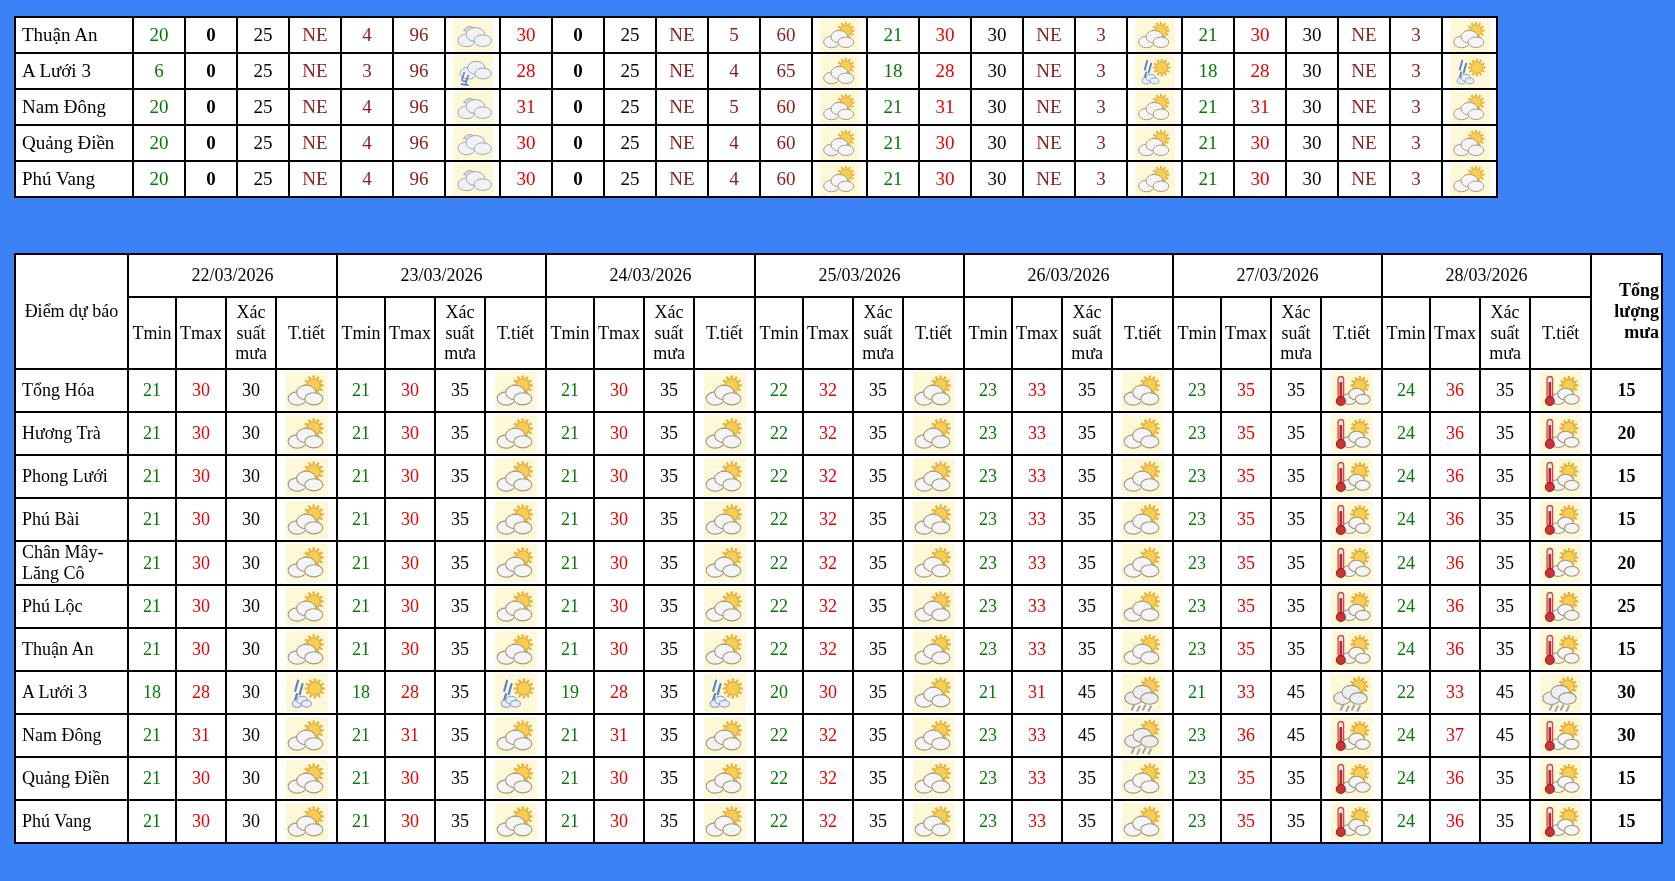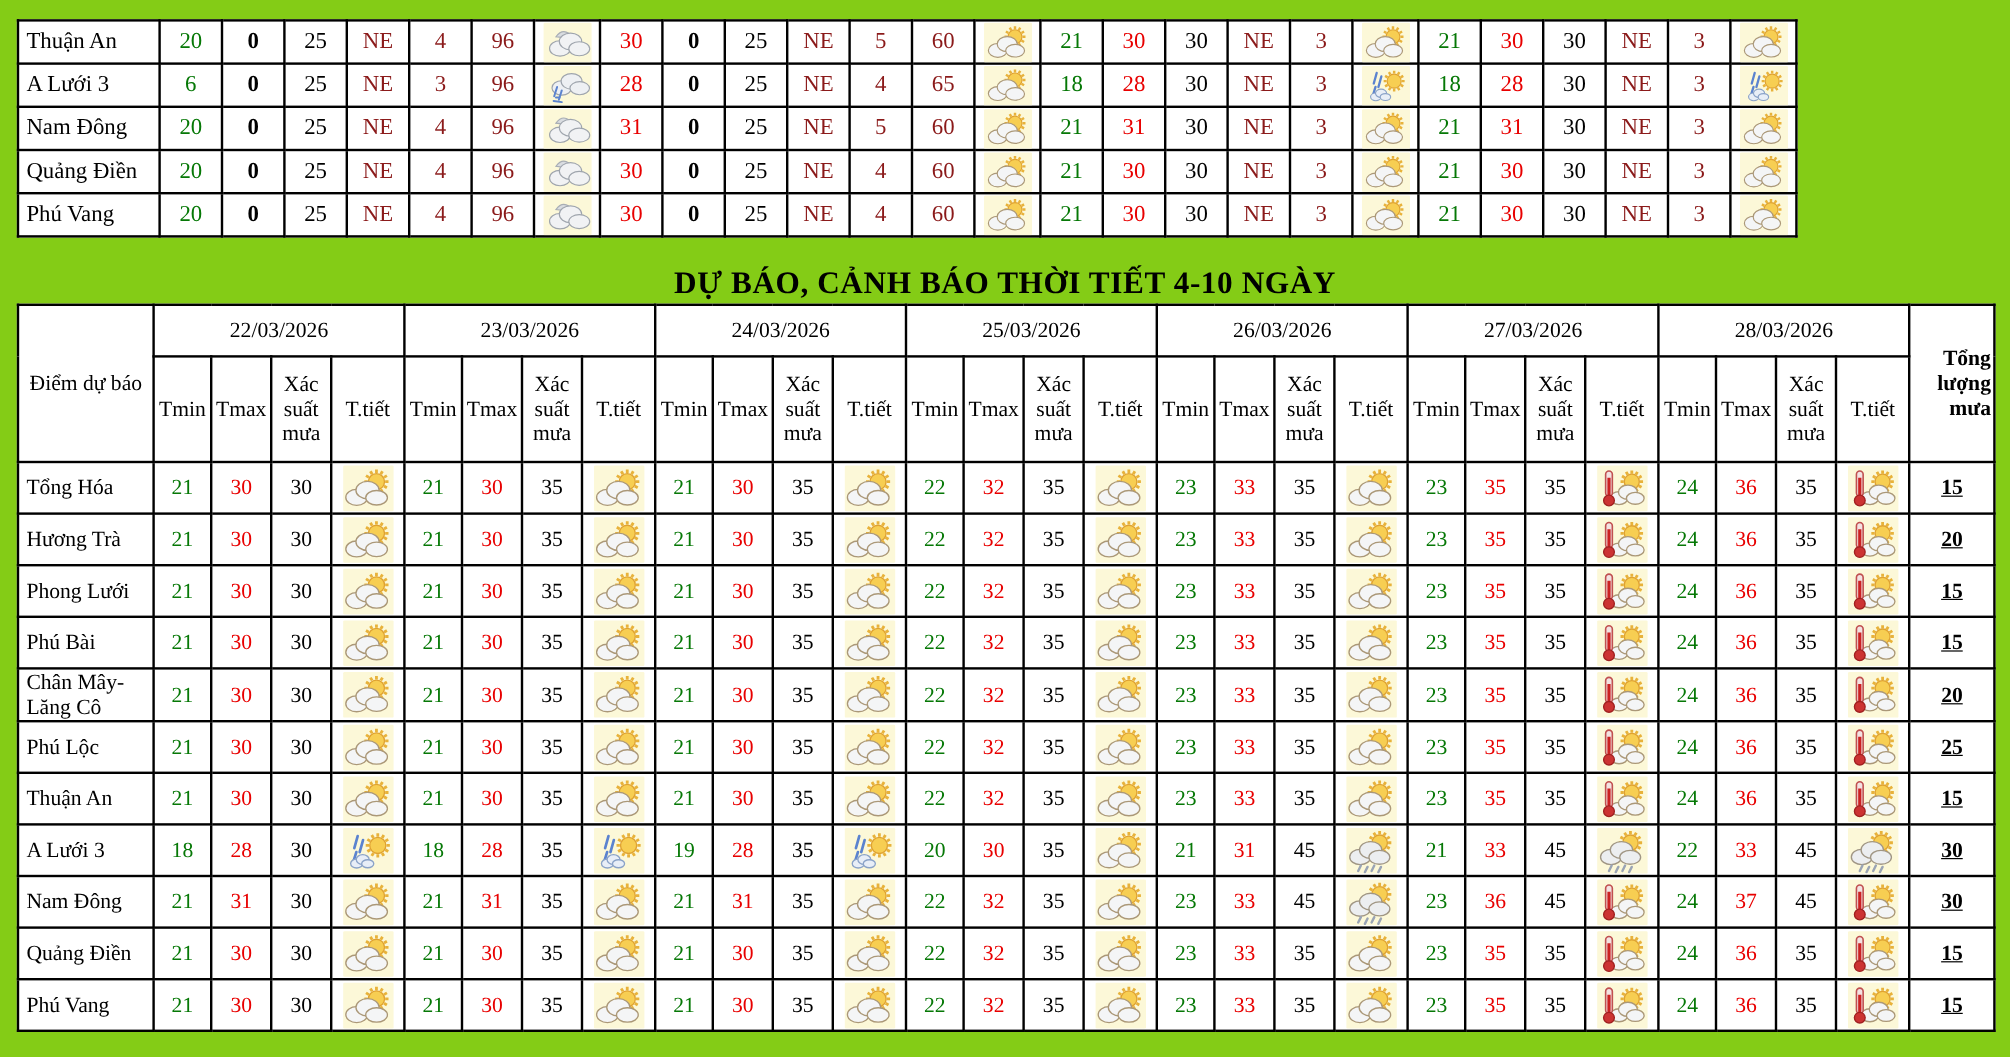--- a/index.html
+++ b/index.html
@@ -1,41 +1,41 @@
 <!DOCTYPE html>
 <html><head>
 <meta charset="utf-8">
 <style>
   *{box-sizing:border-box;}
   html,body{margin:0;padding:0;width:1675px;height:881px;background:#ffffff;overflow:hidden;}
   body{font-family:"Liberation Serif","DejaVu Serif",serif;color:#000;}
-  .page{position:relative;width:1675px;height:881px;background:#84cc16;}
+  .page{position:relative;width:1675px;height:881px;background:#3b82f6;}
 
   table{border-collapse:collapse;table-layout:fixed;background:#fff;}
   td,th{border:2px solid #000;text-align:center;vertical-align:middle;padding:0 2px;overflow:hidden;font-weight:400;}
 
   .top-table{position:absolute;left:14px;top:16px;width:1482px;}
   .top-table td{height:36px;font-size:19px;}
 
   .fc-title{position:absolute;left:0;top:221px;width:1675px;margin:0;text-align:center;
             font-size:26px;font-weight:700;letter-spacing:.5px;}
 
   .bottom-table{position:absolute;left:14px;top:253px;width:1647px;}
   .bottom-table th{font-size:18px;line-height:1.15;}
   .bottom-table td{height:43px;font-size:18px;}
   .hrow1 th{height:43px;}
-  .hrow2 th{height:88px;}
+  .hrow2 th{height:72px;}
 
   .name-cell{text-align:left;padding-left:6px;}
   .tmin{color:#067806;}
   .tmax{color:#e80000;}
   .wind{color:#8b1a1a;}
   .zero{font-weight:700;}
   .plain{color:#000;}
-  .total-cell{font-weight:700;text-decoration:underline;}
+  .total-cell{font-weight:700;}
   .total-head{font-weight:700;text-align:right;}
 
   .icon-cell{padding:0;}
   .tile{display:inline-block;vertical-align:middle;background:#fcf8d8;border-radius:1px;}
   .tile svg{display:block;width:100%;height:100%;}
   .tile-sm{width:40px;height:33px;}
   .tile-lg{width:42px;height:38px;}
 </style>
 </head>
 <body>
@@ -549,21 +549,20 @@
                 <g fill="#f4f5f6" stroke="#ab9878" stroke-width="1">
     <ellipse cx="8.25" cy="23.7" rx="8.100000000000001" ry="5.940000000000001"></ellipse>
     <ellipse cx="16.35" cy="18.3" rx="8.64" ry="6.48"></ellipse>
     <ellipse cx="23.1" cy="23.97" rx="8.100000000000001" ry="5.4"></ellipse>
   </g>
               </svg></span></td>
         </tr>
       </tbody>
   </table>
 
-  <h1 class="fc-title">DỰ BÁO, CẢNH BÁO THỜI TIẾT 4-10 NGÀY</h1>
 
   <table class="bottom-table">
     <colgroup>
         <col style="width: 113px;">
         <col style="width: 48px;">
         <col style="width: 50px;">
         <col style="width: 50px;">
         <col style="width: 61px;">
         <col style="width: 48px;">
         <col style="width: 50px;">

